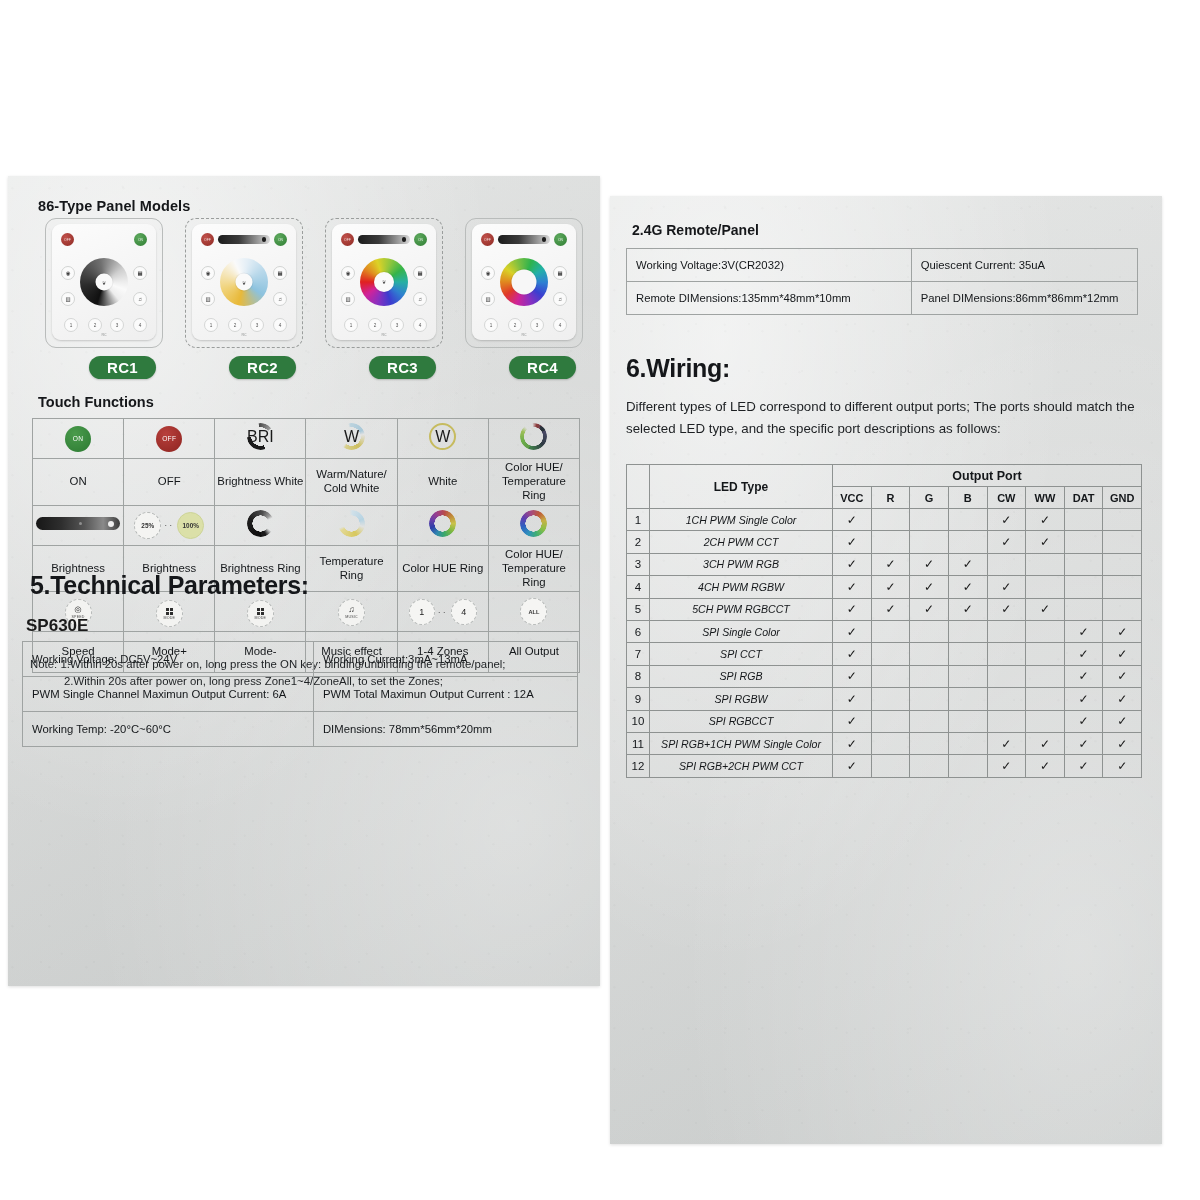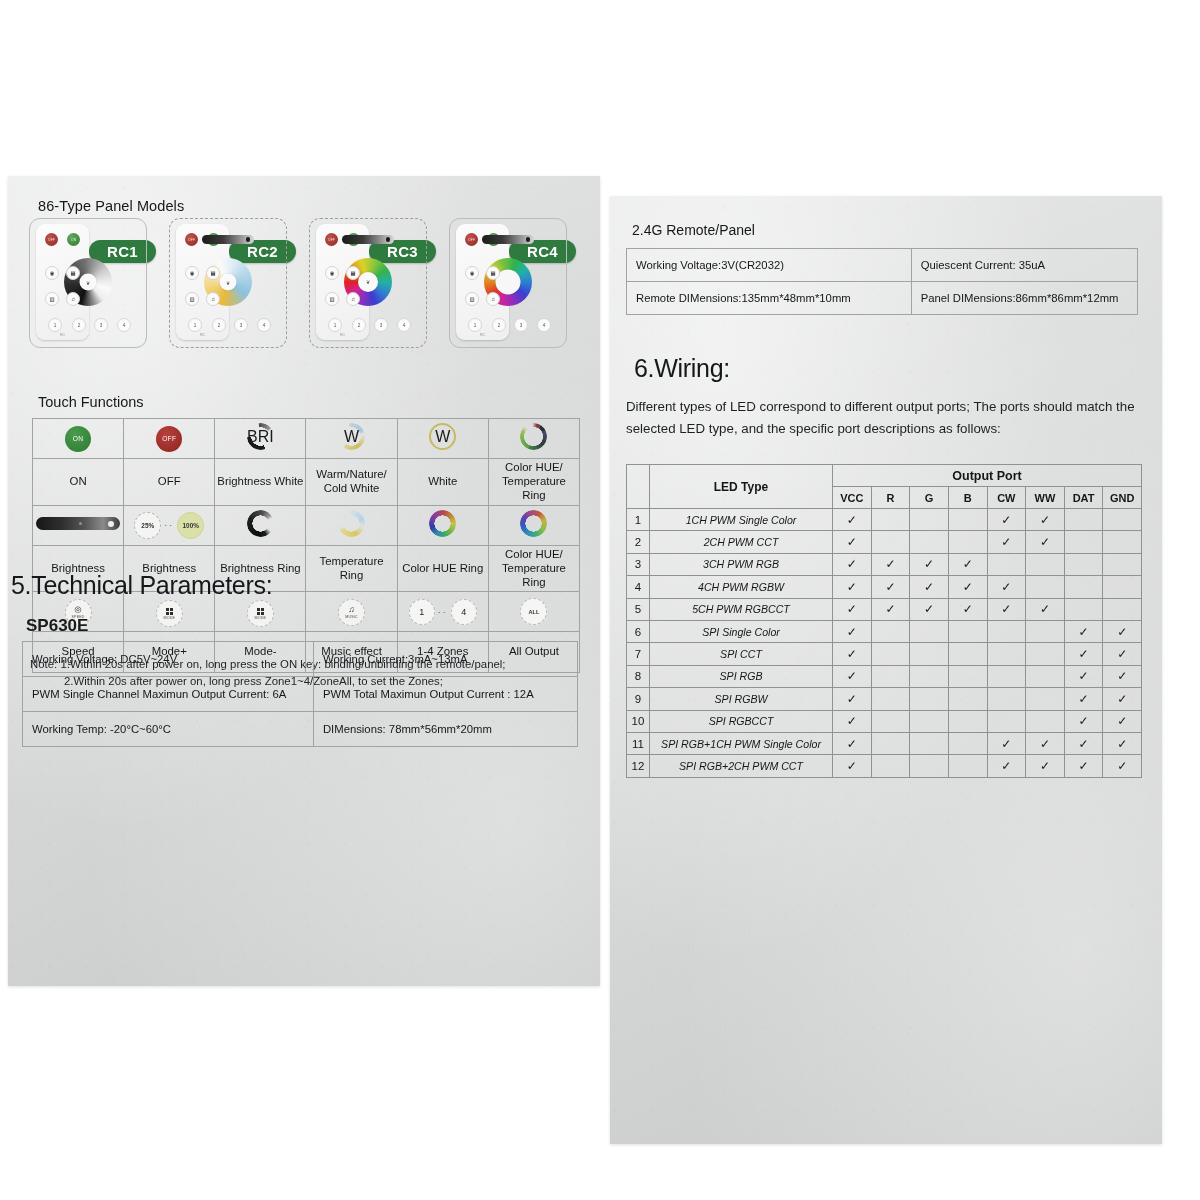--- a/index.html
+++ b/index.html
@@ -17,32 +17,32 @@
   }
   #left-page{left:8px;top:176px;width:592px;height:810px;
      background:linear-gradient(160deg,#dcdedd 0%,#d6d8d7 40%,#cfd2d1 100%);
      box-shadow:0 1px 3px rgba(0,0,0,.13);}
   #right-page{left:610px;top:196px;width:552px;height:948px;
      background:linear-gradient(165deg,#dcdedd 0%,#d7d9d8 45%,#d0d3d2 100%);
      box-shadow:0 1px 3px rgba(0,0,0,.13);}
   .inner{position:relative;z-index:3;}
 
   
-  .h-bold{font-weight:normal;color:#15171a;}
+  .h-bold{font-weight:bold;color:#15171a;}
   #panel-models-title{position:absolute;left:30px;top:22px;font-size:14.5px;letter-spacing:.1px;}
   #touch-functions-title{position:absolute;left:30px;top:218px;font-size:14.5px;}
-  #tech-title{position:absolute;left:3px;top:395px;font-size:25px;letter-spacing:-.3px;}
+  #tech-title{position:absolute;left:22px;top:395px;font-size:25px;letter-spacing:-.3px;}
   #tech-model{position:absolute;left:18px;top:440px;font-size:17px;font-weight:bold;}
   #remote-panel-title{position:absolute;left:22px;top:26px;font-size:14px;}
-  #wiring-title{position:absolute;left:16px;top:158px;font-size:25px;letter-spacing:-.3px;margin-left:8px;}
+  #wiring-title{position:absolute;left:16px;top:158px;font-size:25px;letter-spacing:-.3px;}
   #wiring-desc{position:absolute;left:16px;top:200px;width:510px;font-size:13.3px;line-height:1.62;color:#1d2023;}
 
   
   #rc-row{position:absolute;left:28px;top:48px;width:540px;display:flex;justify-content:space-between;}
-  .rc-cell{width:120px;display:flex;flex-direction:row;align-items:flex-start;}
+  .rc-cell{width:120px;display:flex;flex-direction:column;align-items:flex-end;}
   .rc-body{width:104px;height:116px;border-radius:9px;position:relative;
      background:linear-gradient(155deg,#fcfcfc,#efefef);
      box-shadow:0 1px 2px rgba(0,0,0,.18);}
   .rc-outline{position:absolute;left:-7px;top:-6px;width:116px;height:128px;border-radius:11px;}
   .rc-outline.solid{border:1px solid #b9bcbb;}
   .rc-outline.dashed{border:1px dashed #9a9d9c;}
   .led{position:absolute;width:13px;height:13px;border-radius:50%;}
   .led.red{left:9px;top:9px;background:radial-gradient(circle at 35% 30%,#c0504a,#8e2a24);}
   .led.green{right:9px;top:9px;background:radial-gradient(circle at 35% 30%,#5ea95e,#2e7d32);}
   .led span{position:absolute;inset:0;display:flex;align-items:center;justify-content:center;

